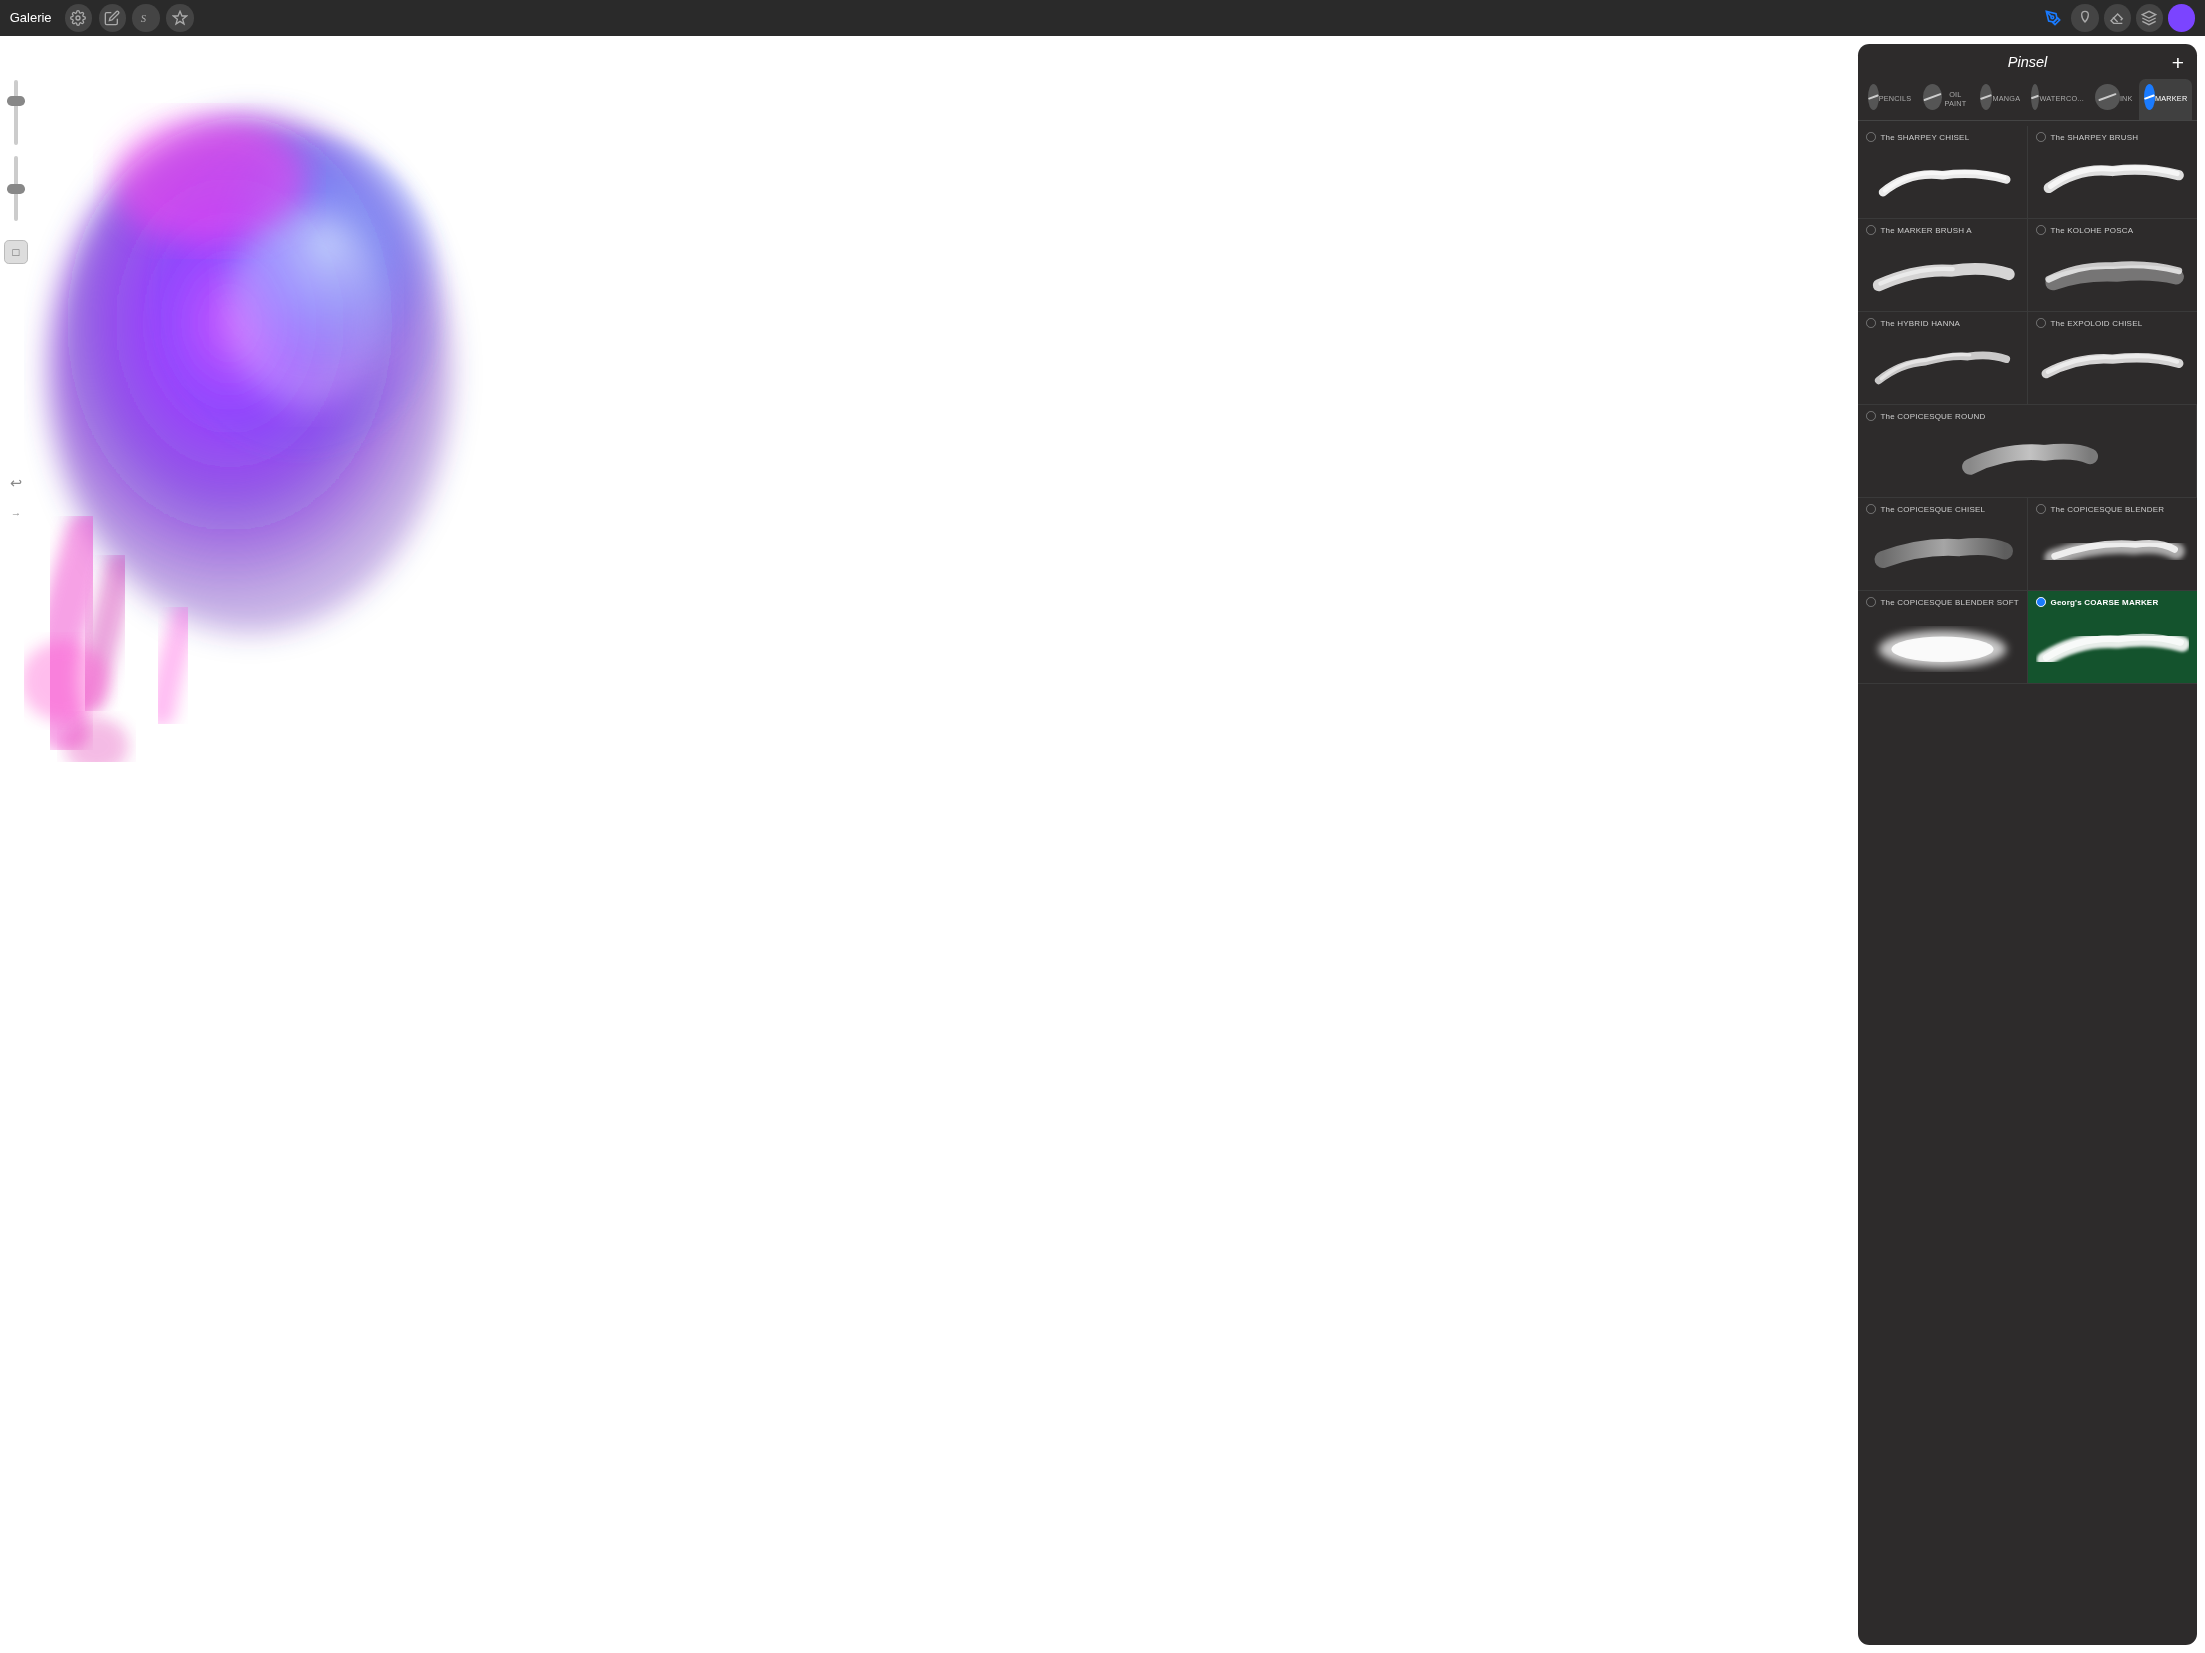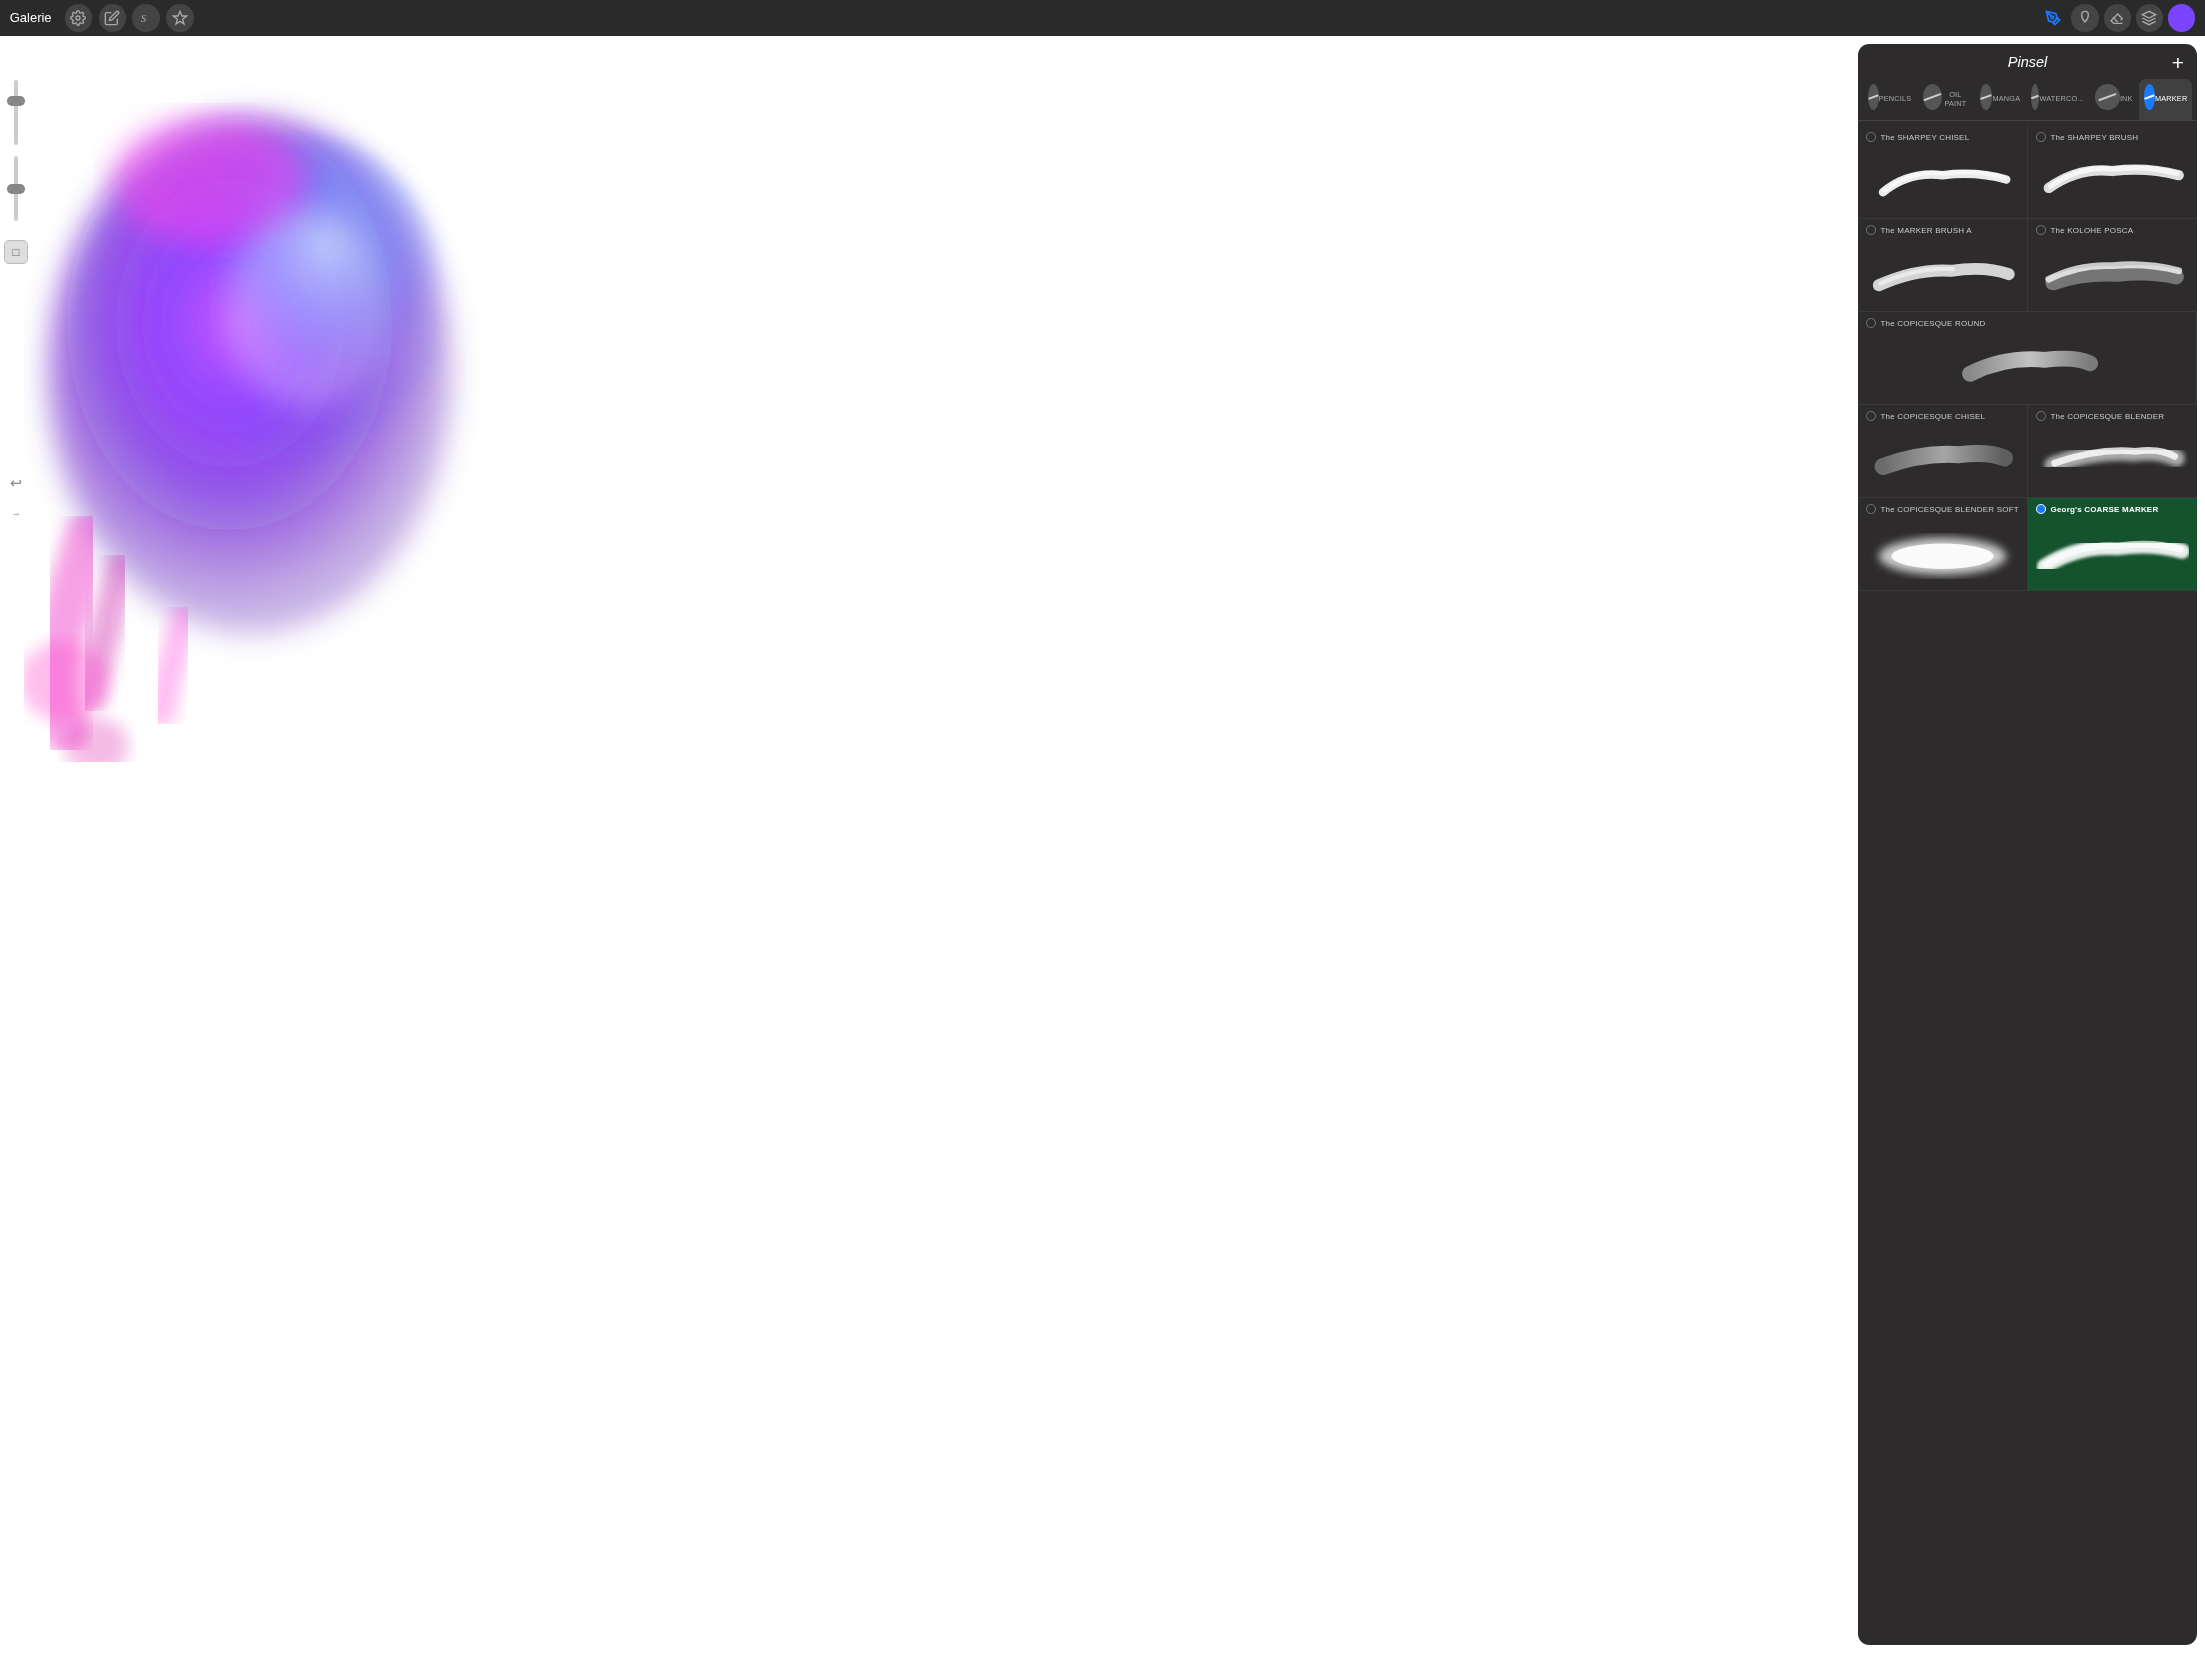--- a/index.html
+++ b/index.html
@@ -526,20 +526,46 @@
         </div>
         <div class="brush-preview">
           <svg class="brush-stroke-svg" viewBox="0 0 180 60" xmlns="http://www.w3.org/2000/svg">
             <path d="M15 38 Q50 20 90 22 Q130 18 168 28" stroke="white" stroke-width="8" fill="none" stroke-linecap="round" opacity="0.75"></path>
             <path d="M20 42 Q55 30 95 32 Q135 28 165 35" stroke="white" stroke-width="18" fill="none" stroke-linecap="round" opacity="0.35"></path>
           </svg>
         </div>
       </div>
     </div>
 
+    <div class="brush-row">
+      <div class="brush-cell">
+        <div class="brush-cell-header">
+          <div class="brush-radio"></div>
+          <span class="brush-name">The HYBRID HANNA</span>
+        </div>
+        <div class="brush-preview">
+          <svg class="brush-stroke-svg" viewBox="0 0 180 65" xmlns="http://www.w3.org/2000/svg">
+            <path d="M15 50 Q40 30 70 28 Q100 20 120 22 Q145 18 165 25" stroke="white" stroke-width="9" fill="none" stroke-linecap="round" opacity="0.75"></path>
+            <path d="M18 48 Q42 28 72 26 Q102 18 122 20" stroke="white" stroke-width="4" fill="none" stroke-linecap="round" opacity="0.5"></path>
+          </svg>
+        </div>
+      </div>
+      <div class="brush-cell">
+        <div class="brush-cell-header">
+          <div class="brush-radio"></div>
+          <span class="brush-name">The EXPOLOID CHISEL</span>
+        </div>
+        <div class="brush-preview">
+          <svg class="brush-stroke-svg" viewBox="0 0 180 65" xmlns="http://www.w3.org/2000/svg">
+            <path d="M12 42 Q50 22 90 25 Q135 20 168 30" stroke="white" stroke-width="11" fill="none" stroke-linecap="round" opacity="0.8"></path>
+            <path d="M14 40 Q52 20 92 23 Q137 18 166 28" stroke="white" stroke-width="5" fill="none" stroke-linecap="round" opacity="0.55"></path>
+          </svg>
+        </div>
+      </div>
+    </div>
 
     <div class="brush-row">
       <div class="brush-cell">
         <div class="brush-cell-header">
           <div class="brush-radio"></div>
           <span class="brush-name">The COPICESQUE ROUND</span>
         </div>
         <div class="brush-preview">
           <svg class="brush-stroke-svg" viewBox="0 0 180 65" xmlns="http://www.w3.org/2000/svg">
             <defs>

